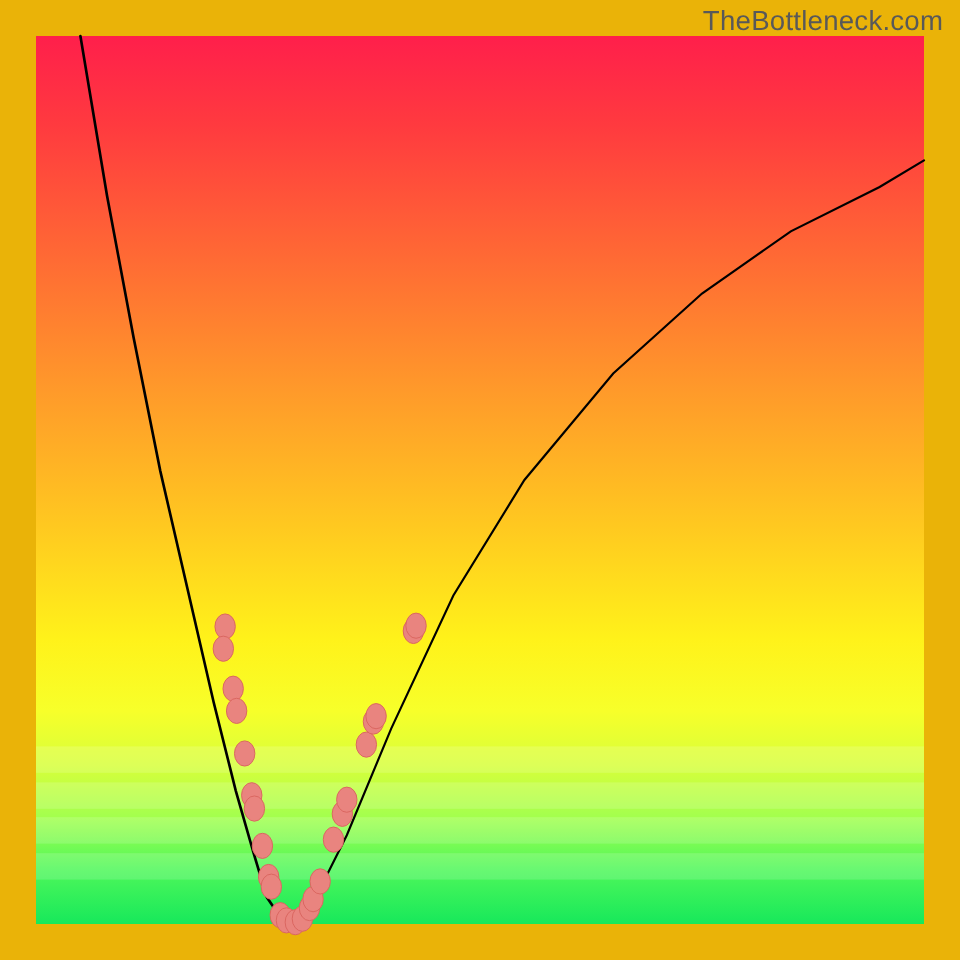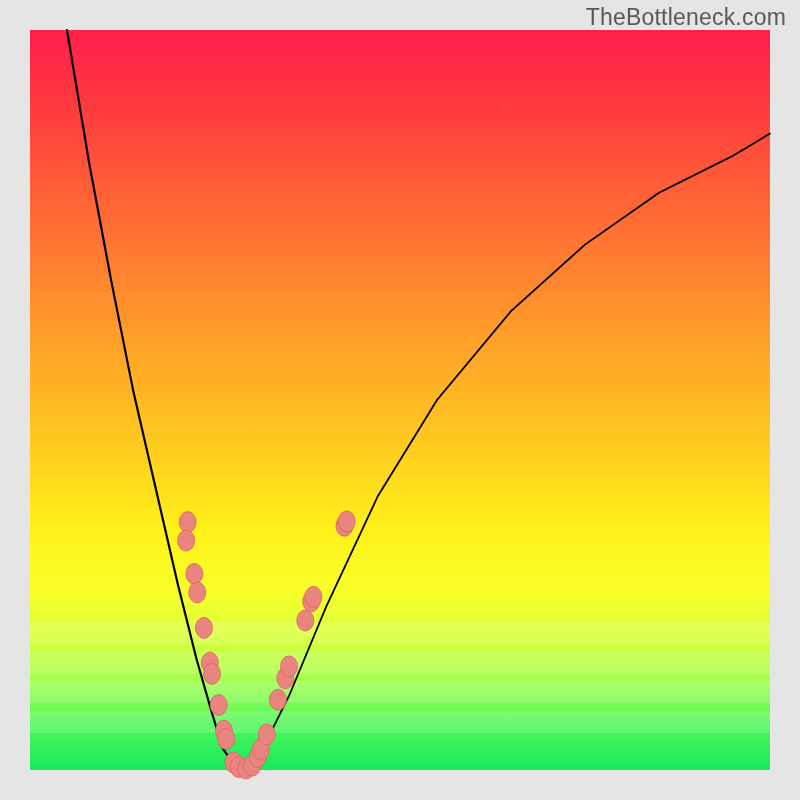--- a/index.html
+++ b/index.html
@@ -7,21 +7,21 @@
     padding: 0;
     width: 800px;
     height: 800px;
     overflow: hidden;
     background: #000;
     font-family: Arial, Helvetica, sans-serif;
   }
   .frame {
     position: absolute;
     inset: 0;
-    background: #e5e5e5;
+    background: #eab308;
   }
   .plot-area {
     position: absolute;
     left: 30px;
     top: 30px;
     width: 740px;
     height: 740px;
     background: linear-gradient(
       to bottom,
       #ff1f4b 0%,

